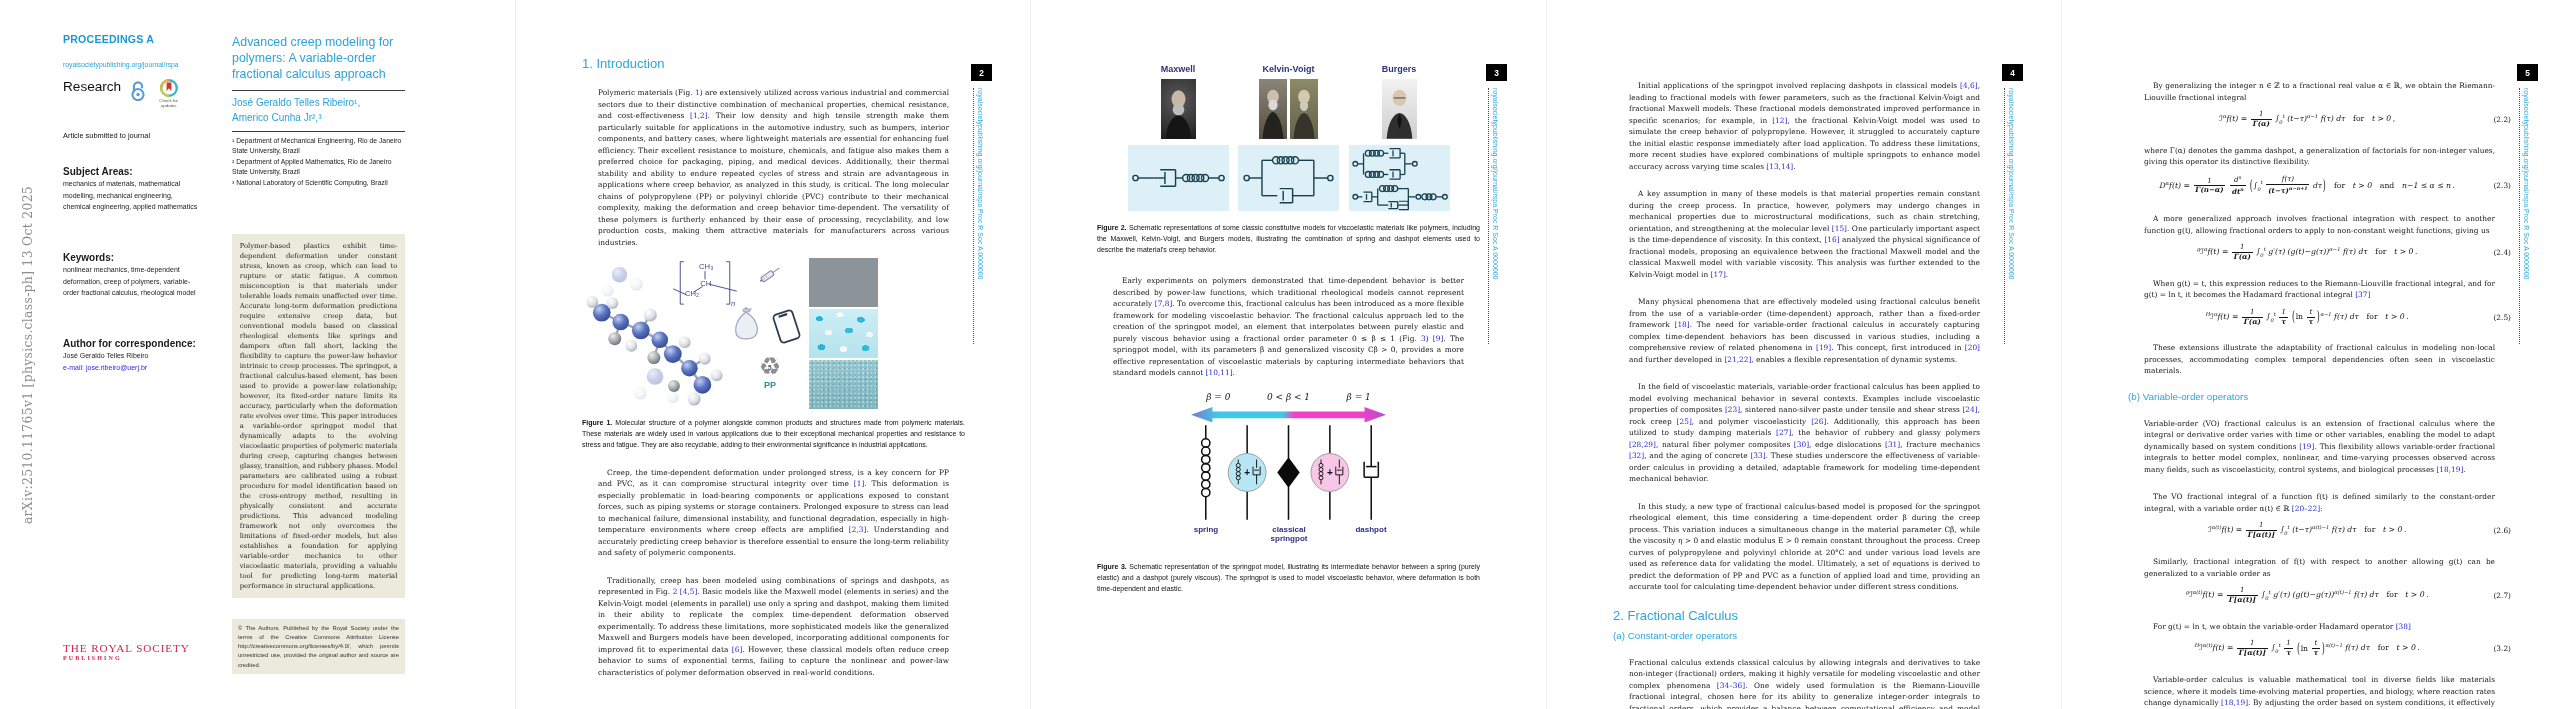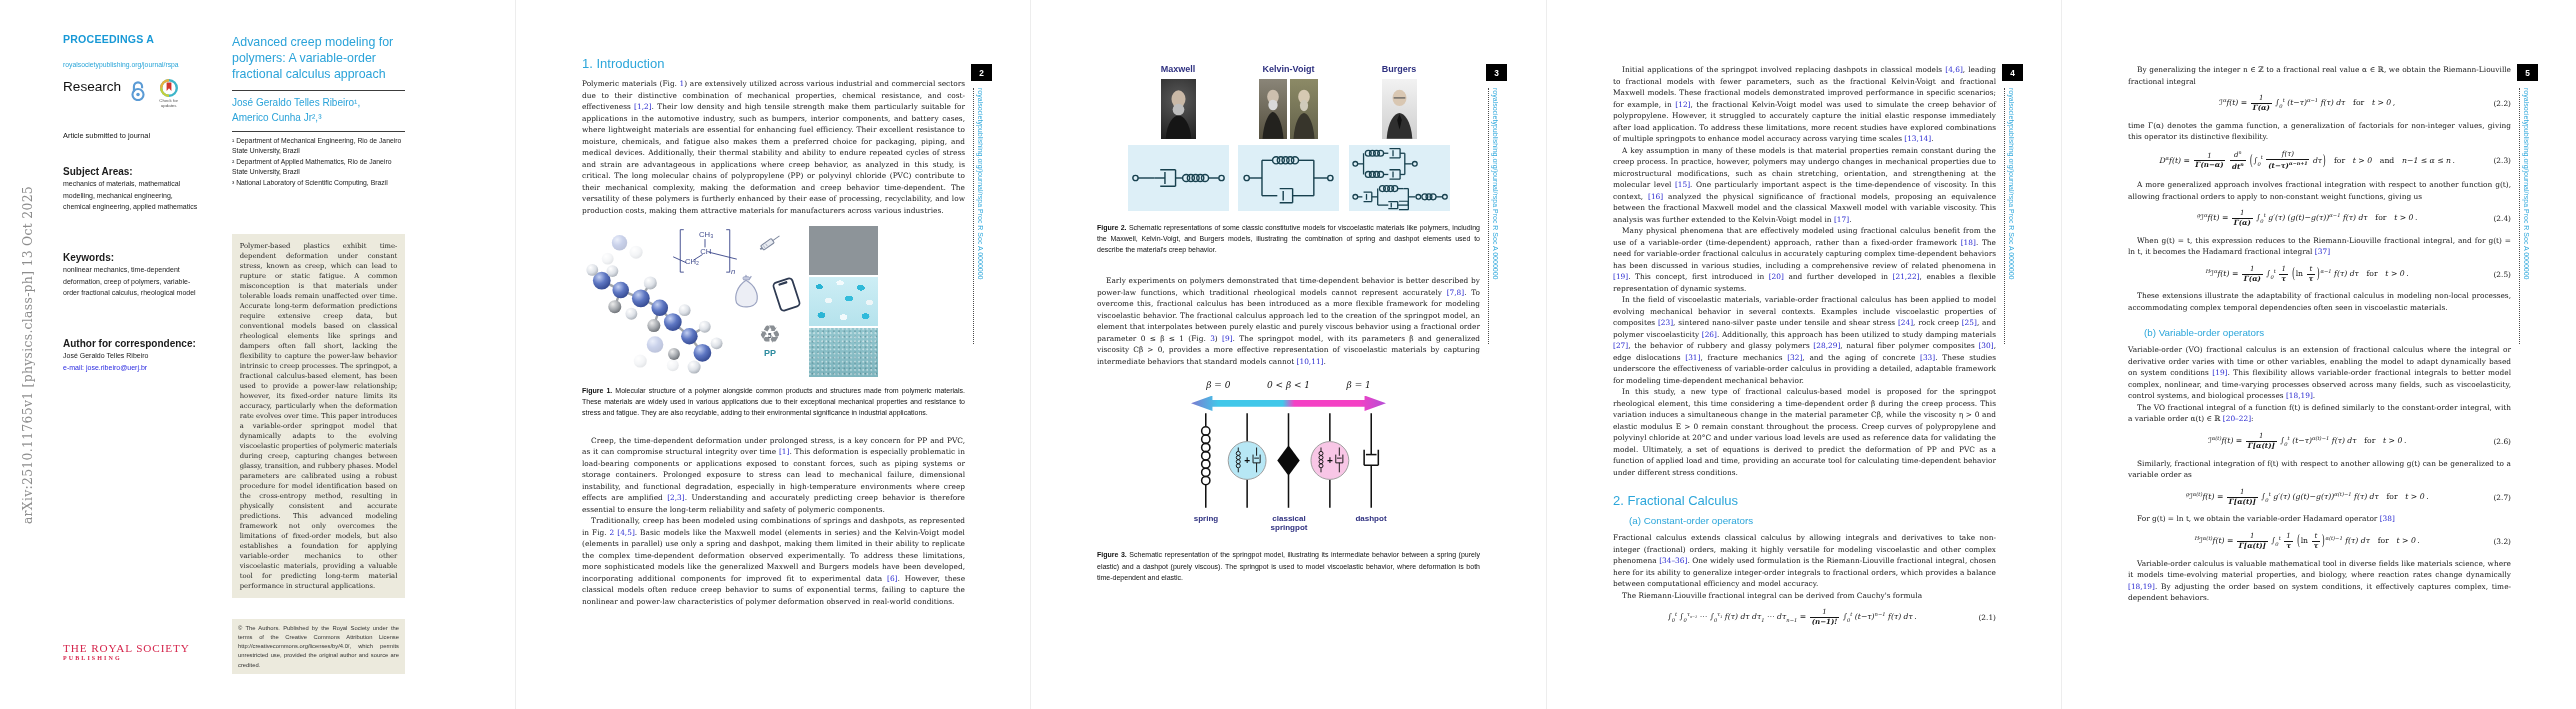--- a/index.html
+++ b/index.html
@@ -3,31 +3,31 @@
 <meta charset="utf-8">
 <style>
   html,body{margin:0;padding:0;background:#ffffff;}
   #canvas{position:relative;width:2576px;height:710px;background:#fff;overflow:hidden;
           font-family:"DejaVu Serif","DejaVu Sans",serif;color:#151515;}
   .page{position:absolute;top:0;width:515px;height:710px;background:#fff;overflow:hidden;}
   .page + .page{border-left:0.6px solid #ededed;}
 
   
   .content{position:absolute;left:66px;width:383px;}
-  .body{font-size:7.4px;line-height:11.5px;text-align:justify;margin:0;color:#141414;}
+  .body{font-size:7.4px;line-height:11.5px;text-align:justify;margin:16px;color:#141414;}
   .body.indent{text-indent:9px;}
   .body{margin-bottom:0;}
   p{margin:0;}
   .caption{font-family:"Liberation Sans","DejaVu Sans",sans-serif;font-size:7px;line-height:11.2px;
            color:#101010;text-align:justify;margin:0;}
   .caption b{font-weight:700;}
   h1.sec{font-family:"Liberation Sans","DejaVu Sans",sans-serif;font-weight:400;
          font-size:13px;color:#2ca6da;margin:0 0 7px 0;}
   h2.sec{font-family:"Liberation Sans","DejaVu Sans",sans-serif;font-weight:400;
-         font-size:9.8px;color:#2ca6da;margin:0 0 6px 16px;}
+         font-size:9.8px;color:#2ca6da;margin:0 0 6px 0;}
   .cite{color:#2b2bd0;}
 
   
   .folio{position:absolute;left:455px;top:64px;width:21px;height:17px;background:#000;color:#fff;
          font-family:"Liberation Sans",sans-serif;font-size:8.3px;font-weight:700;
          display:flex;align-items:center;justify-content:center;}
   .side-dots{position:absolute;left:457px;top:88px;height:256px;border-left:1.2px dotted #4a4a4a;}
   .side-text{position:absolute;left:461px;top:88px;height:260px;writing-mode:vertical-rl;
              font-family:"Liberation Sans",sans-serif;font-size:7px;color:#2fa8dc;white-space:nowrap;}
 
@@ -599,21 +599,21 @@
 
     <div class="content" style="top:64px">
       <p class="body indent">By generalizing the integer n ∈ ℤ to a fractional real value α ∈ ℝ, we obtain the Riemann-Liouville fractional integral</p>
       <div class="eqrow">
         <span class="eq">ℐ<sup>α</sup>f(t) = <span class="mfrac">
               <span class="mnum">1</span>
               <span class="mden">Γ(α)</span>
             </span> ∫<sub>0</sub><sup>t</sup> (t−τ)<sup>α−1</sup> f(τ) dτ  <span class="rm">for</span>  t &gt; 0 ,</span>
         <span class="eqno">(2.2)</span>
       </div>
-      <p class="body">time Γ(α) denotes the gamma function, a generalization of factorials for non-integer values, giving this operator its distinctive flexibility.</p>
+      <p class="body">where Γ(α) denotes the gamma dashpot, a generalization of factorials for non-integer values, giving this operator its distinctive flexibility.</p>
       <div class="eqrow">
         <span class="eq">D<sup>α</sup>f(t) = <span class="mfrac">
               <span class="mnum">1</span>
               <span class="mden">Γ(n−α)</span>
             </span> <span class="mfrac">
               <span class="mnum">d<sup>n</sup></span>
               <span class="mden">dt<sup>n</sup></span>
             </span> <span class="bigp">(</span><span>∫<sub>0</sub><sup>t</sup> <span class="mfrac">
                 <span class="mnum">f(τ)</span>
                 <span class="mden">(t−τ)<sup>α−n+1</sup></span>

